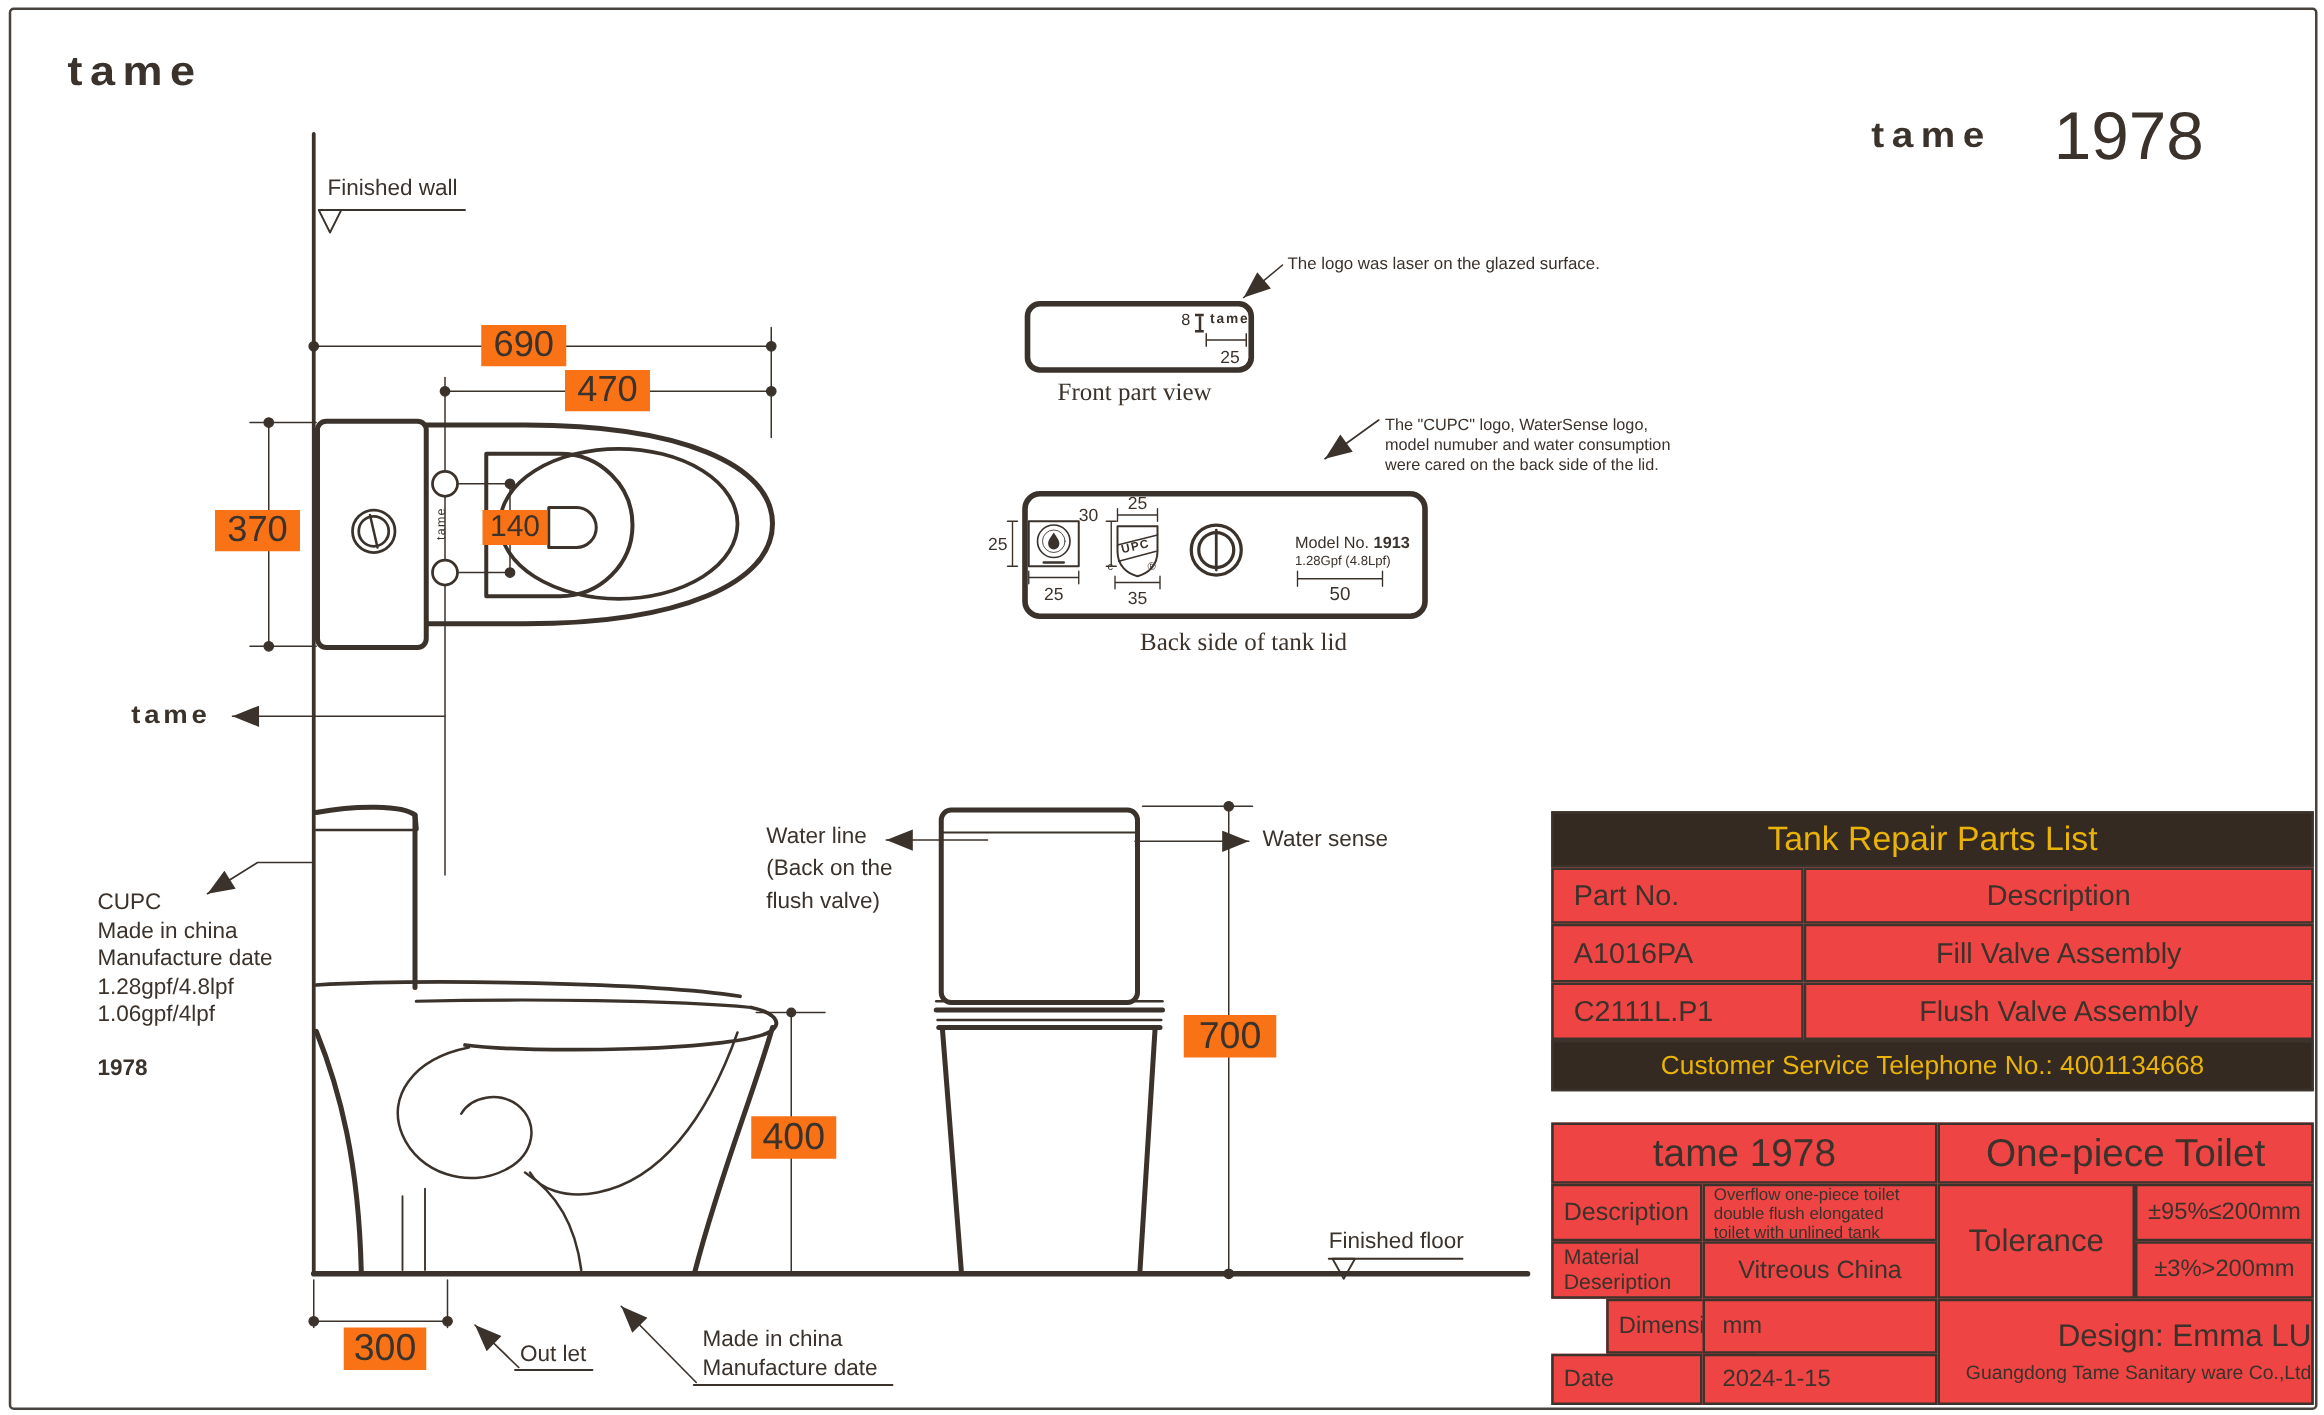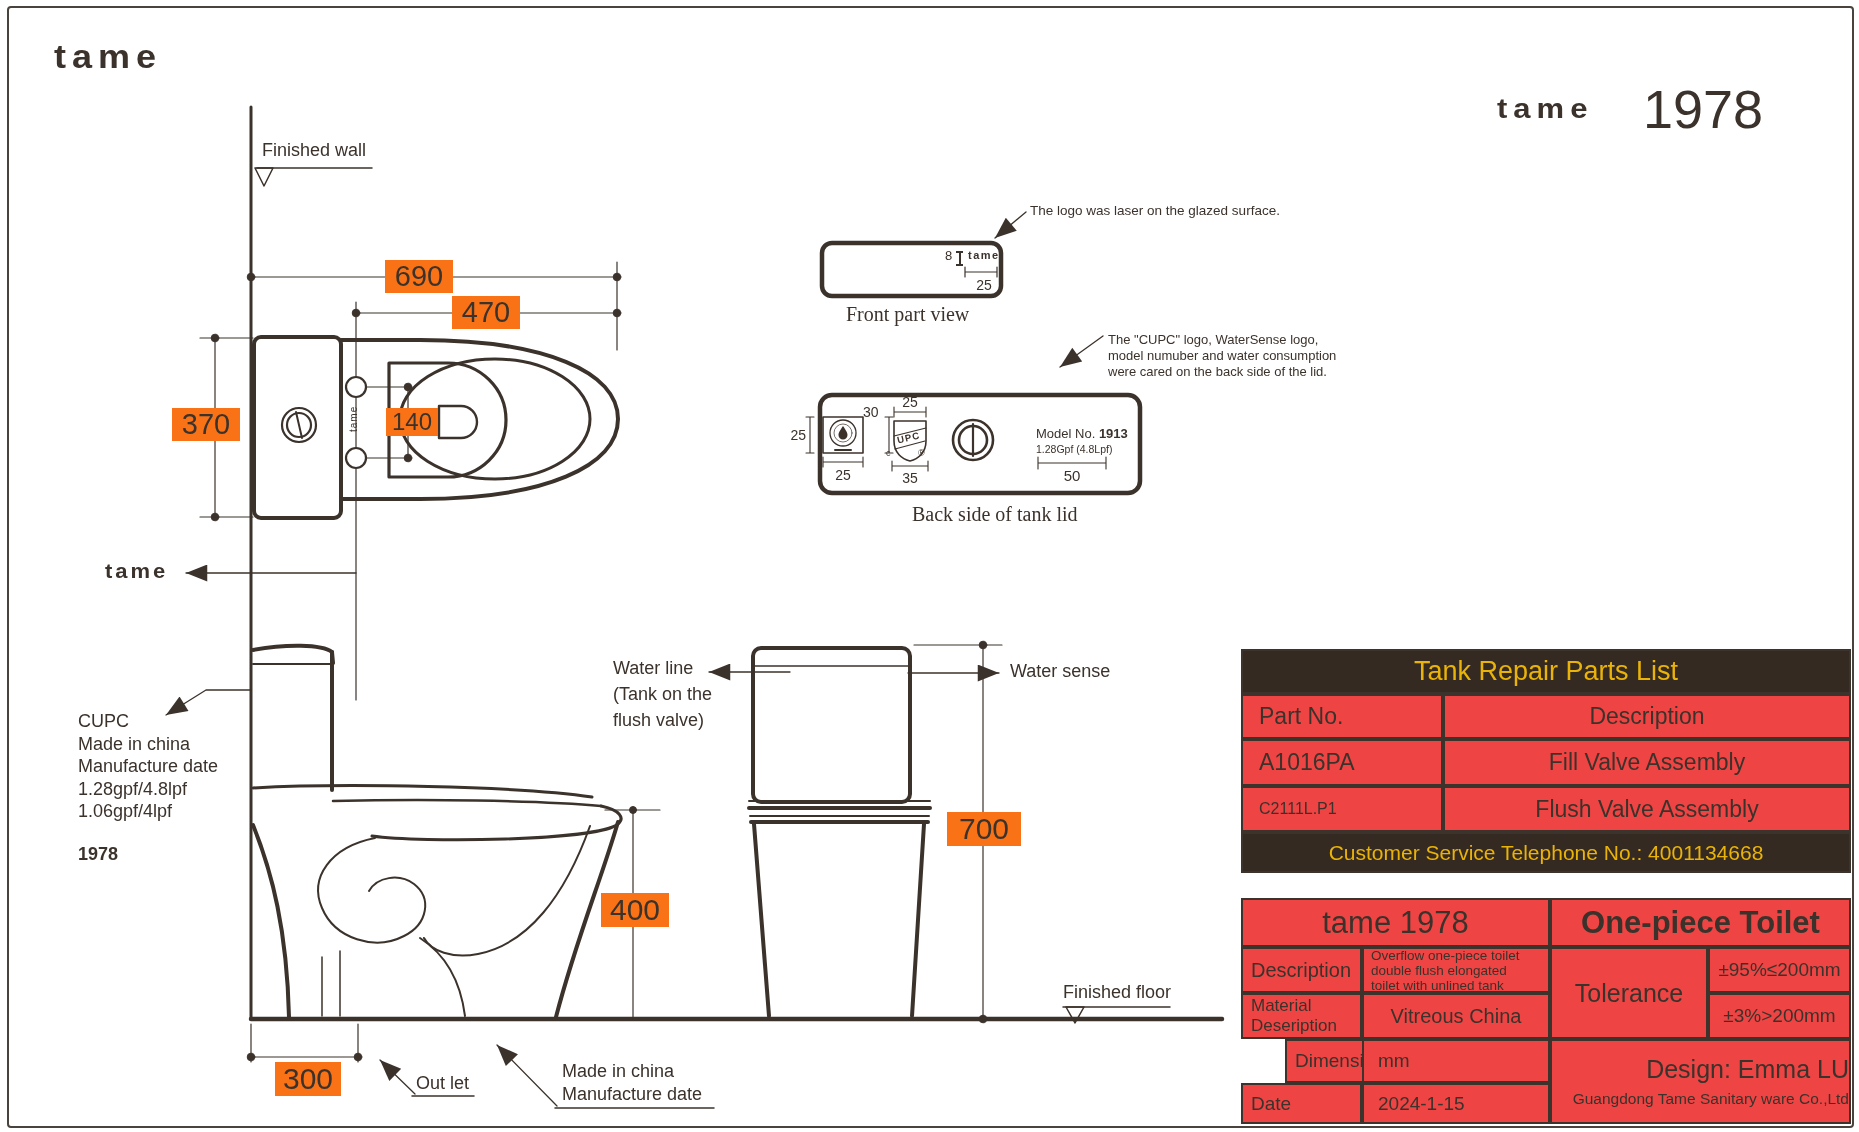--- a/index.html
+++ b/index.html
@@ -171,21 +171,21 @@
 <div class="txt" style="left:897px;top:432px;font-size:9.5px;font-weight:700;letter-spacing:1px;transform:rotate(-13deg);">UPC</div>
 <div class="txt" style="left:886px;top:448px;font-size:9px;">c</div>
 <div class="txt" style="left:918px;top:448px;font-size:9px;">®</div>
 <div class="txt" style="left:1036px;top:426px;font-size:13px;"><span>Model No. </span><b>1913</b></div>
 <div class="txt" style="left:1036px;top:443px;width:72px;text-align:center;font-size:10.5px;">1.28Gpf (4.8Lpf)</div>
 <div class="txt" style="left:1038px;top:467px;width:68px;text-align:center;font-size:15px;">50</div>
 <div class="txt serif" style="left:912px;top:503px;font-size:20px;">Back side of tank lid</div>
 
 <div class="txt" style="left:613px;top:655px;font-size:18px;line-height:26px;">
   <div>Water line</div>
-  <div>(Tank on the</div>
+  <div>(Back on the</div>
   <div>flush valve)</div>
 </div>
 <div class="txt" style="left:1010px;top:661px;font-size:18px;">Water sense</div>
 <div class="txt dimtxt" style="left:947px;top:812px;width:68px;font-size:30px;">700</div>
 <div class="txt dimtxt" style="left:601px;top:893px;width:62px;font-size:30px;">400</div>
 <div class="txt dimtxt" style="left:275px;top:1062px;width:60px;font-size:30px;">300</div>
 <div class="txt" style="left:416px;top:1073px;font-size:18px;">Out let</div>
 <div class="txt" style="left:562px;top:1060px;font-size:18px;line-height:23px;">
   <div>Made in china</div>
   <div>Manufacture date</div>
@@ -200,26 +200,26 @@
   <div>1.06gpf/4lpf</div>
   <div style="height:20px;"></div>
   <div style="font-weight:700;">1978</div>
 </div>
 
 <div class="cell dark" style="left:1241px;top:649px;width:610px;height:45px;font-size:27px;">Tank Repair Parts List</div>
 <div class="cell left" style="left:1241px;top:694px;width:202px;height:45px;font-size:23px;padding-left:16px;">Part No.</div>
 <div class="cell" style="left:1443px;top:694px;width:408px;height:45px;font-size:23px;">Description</div>
 <div class="cell left" style="left:1241px;top:739px;width:202px;height:47px;font-size:23px;padding-left:16px;">A1016PA</div>
 <div class="cell" style="left:1443px;top:739px;width:408px;height:47px;font-size:23px;">Fill Valve Assembly</div>
-<div class="cell left" style="left:1241px;top:786px;width:202px;height:46px;font-size:16px;padding-left:16px;">C2111L.P1</div>
+<div class="cell left" style="left:1241px;top:786px;width:202px;height:46px;font-size:23px;padding-left:16px;">C2111L.P1</div>
 <div class="cell" style="left:1443px;top:786px;width:408px;height:46px;font-size:23px;">Flush Valve Assembly</div>
 <div class="cell dark" style="left:1241px;top:832px;width:610px;height:41px;font-size:21px;">Customer Service Telephone No.: 4001134668</div>
 
 <div class="cell" style="left:1241px;top:898px;width:309px;height:49px;font-size:31px;">tame 1978</div>
-<div class="cell" style="left:1550px;top:898px;width:301px;height:49px;font-size:31px;font-weight:bold;">One-piece Toilet</div>
+<div class="cell" style="left:1550px;top:898px;width:301px;height:49px;font-size:31px;">One-piece Toilet</div>
 <div class="cell left" style="left:1241px;top:947px;width:121px;height:46px;font-size:20px;padding-left:8px;">Description</div>
 <div class="cell left" style="left:1362px;top:947px;width:188px;height:46px;padding-left:7px;">
   <div style="font-size:13.5px;line-height:15px;">
     <div>Overflow one-piece toilet</div>
     <div>double flush elongated</div>
     <div>toilet with unlined tank</div>
   </div>
 </div>
 <div class="cell left" style="left:1241px;top:993px;width:121px;height:46px;padding-left:8px;">
   <div style="font-size:17px;line-height:20px;">

